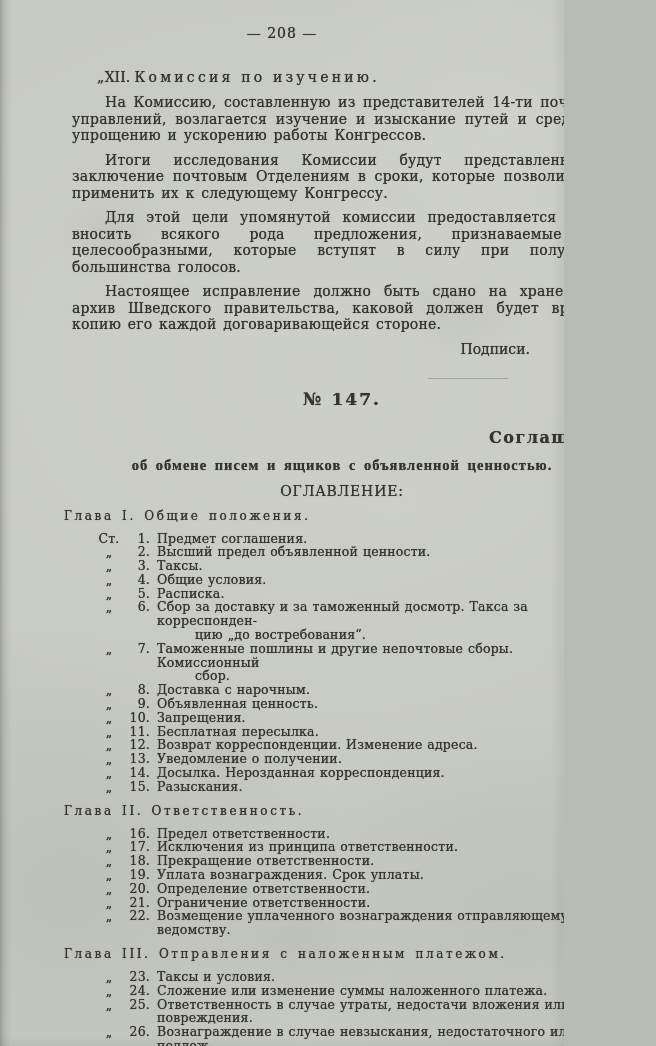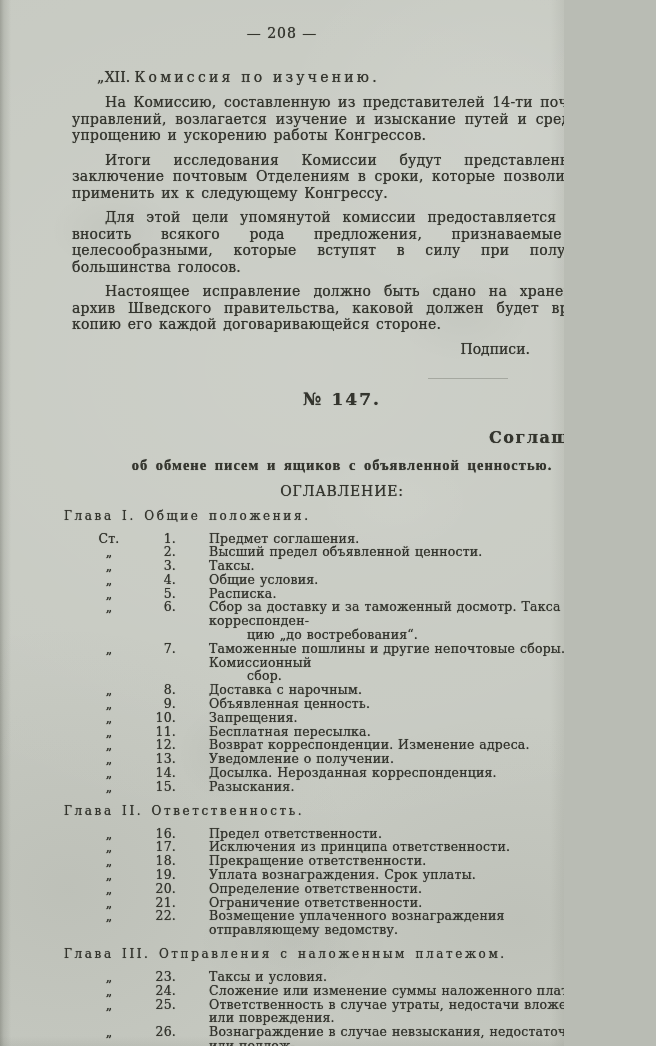--- a/index.html
+++ b/index.html
@@ -69,21 +69,21 @@
   .toc-heading{
     text-align:center;font-size:14px;letter-spacing:0.8px;margin:0 0 7px 0;line-height:15px;
   }
   .chapter-heading{
     font-size:12px;letter-spacing:2.6px;word-spacing:2px;
     margin:9px 0 7px 0;line-height:17px;
   }
   .toc{margin:0;}
   .toc-row{
     display:flex;align-items:flex-start;
-    font-size:12.5px;line-height:13.8px;letter-spacing:0.2px;word-spacing:0.6px;gap:26px;
+    font-size:12.5px;line-height:13.8px;letter-spacing:0.2px;word-spacing:0.6px;
   }
   .toc-row .m{flex:0 0 30px;padding-left:30px;text-align:center;}
   .toc-row .n{flex:0 0 26px;text-align:right;}
   .toc-row .t{flex:1 1 auto;padding-left:7px;}
   .toc-row .cont{display:block;padding-left:38px;}
 </style>
 </head>
 <body>
 
 <div class="scan-page">

